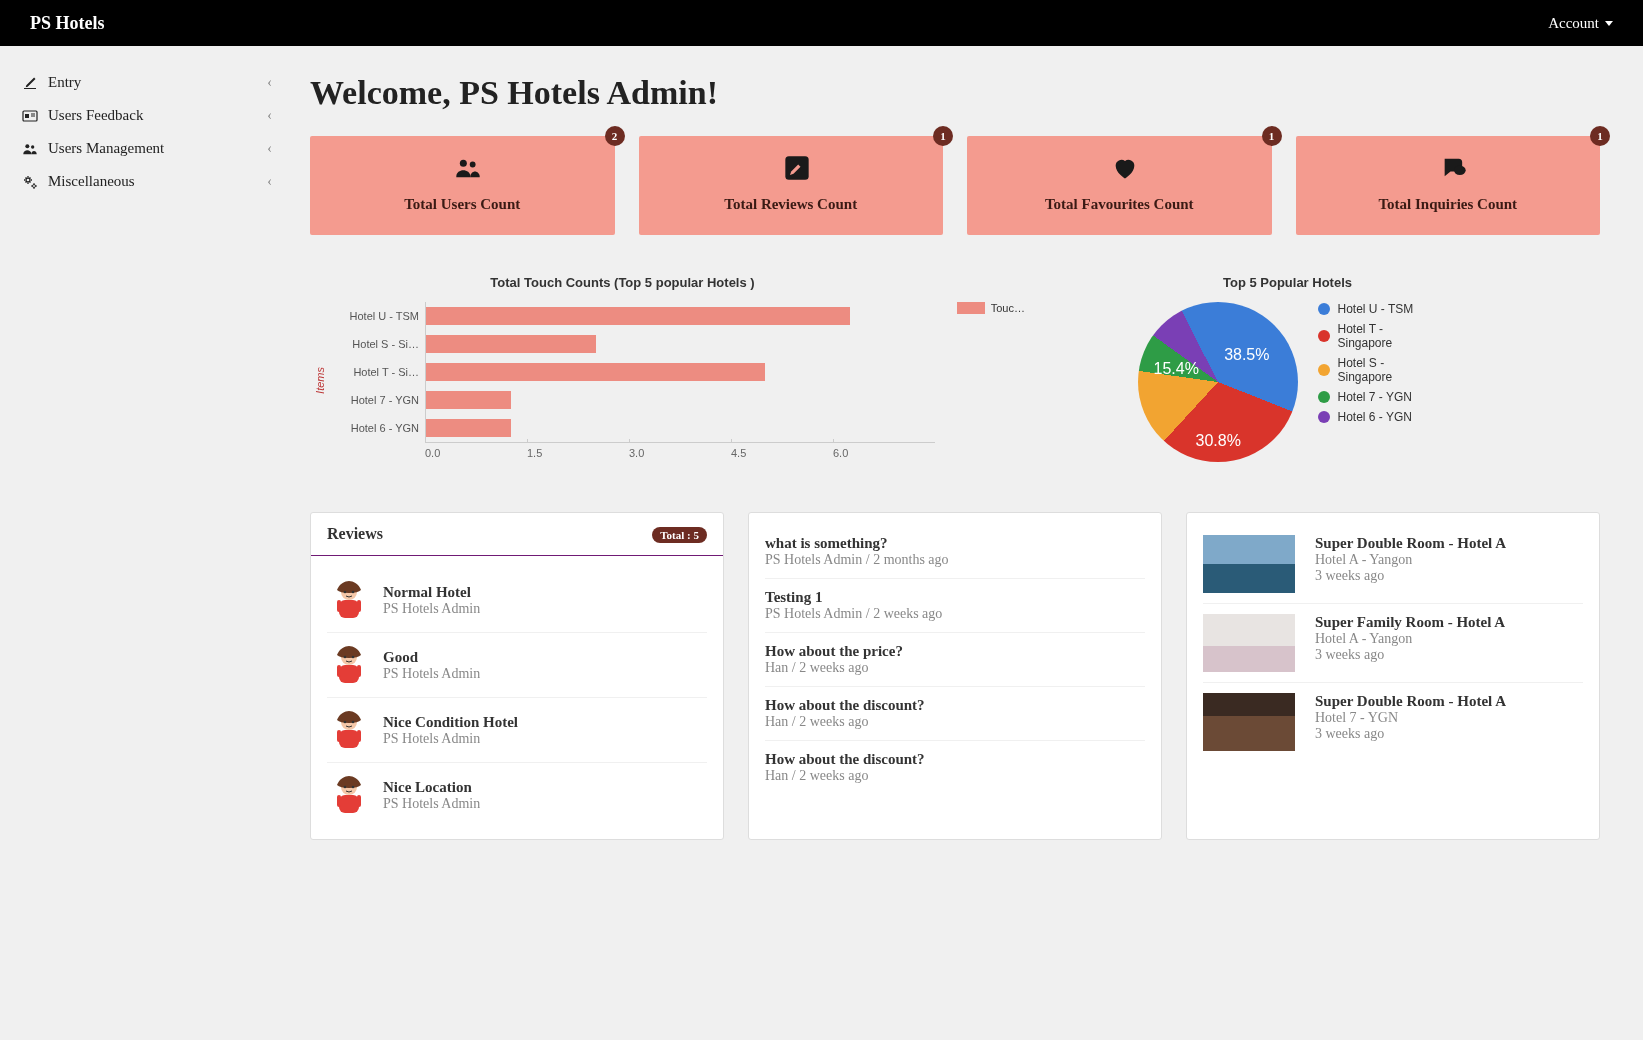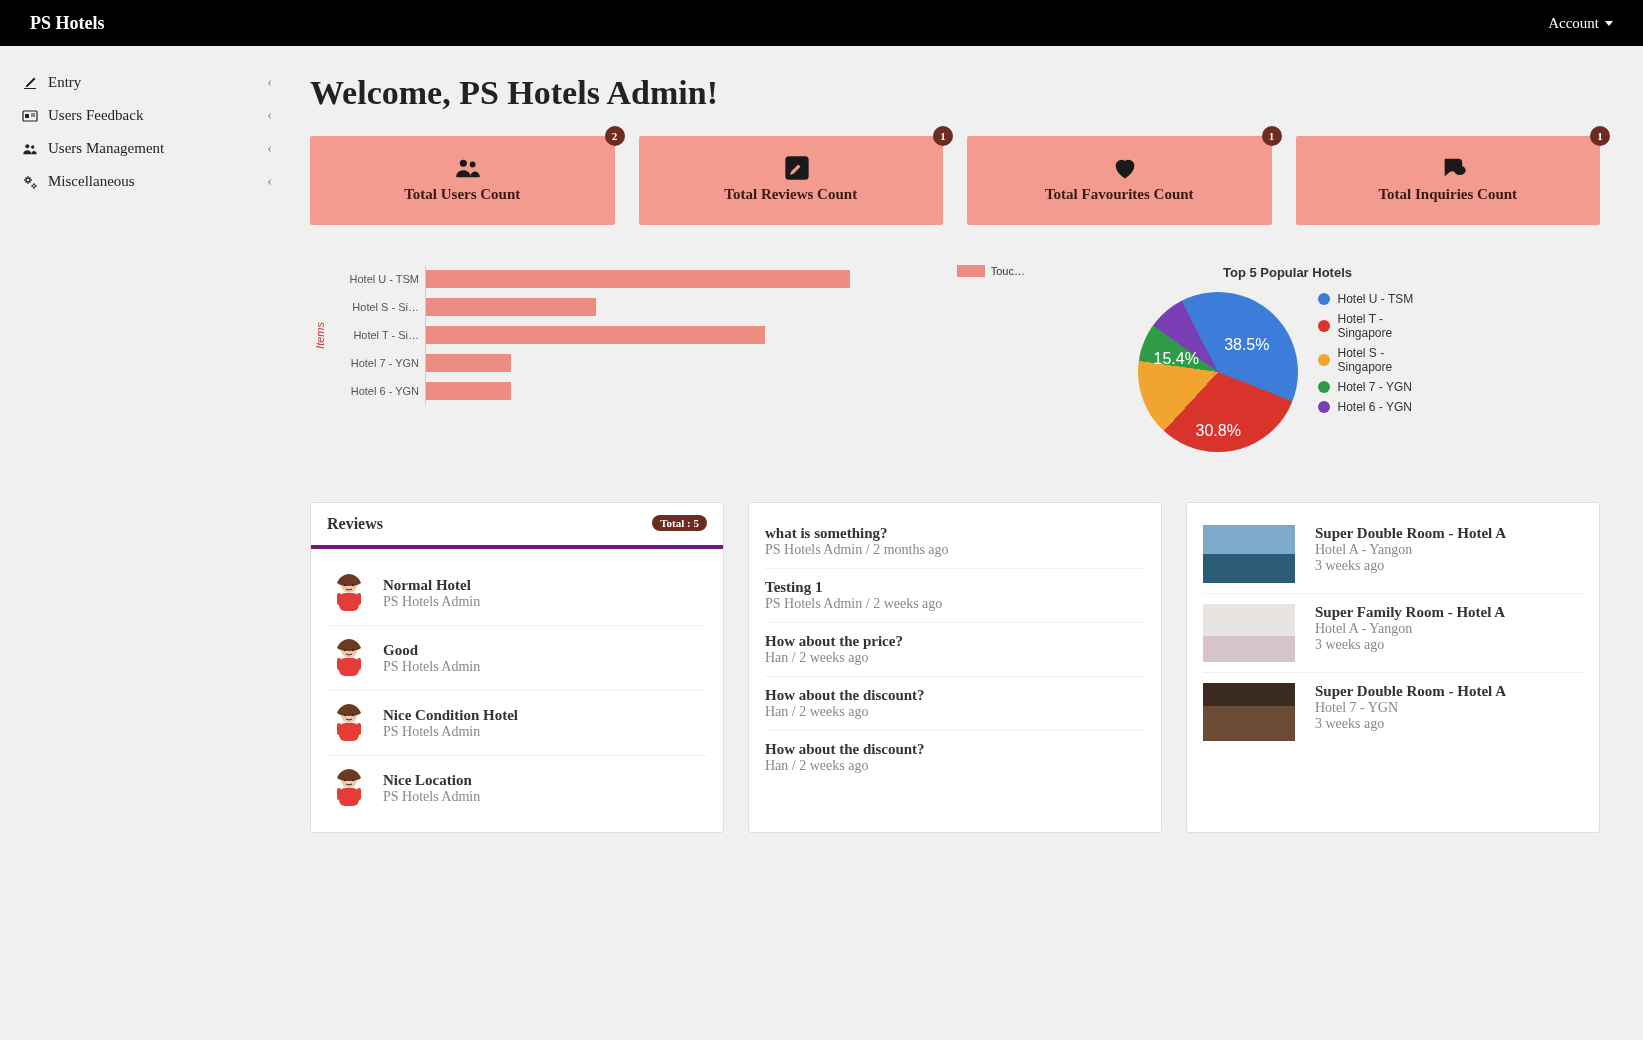--- a/index.html
+++ b/index.html
@@ -12,21 +12,21 @@
   .sidebar { width: 290px; padding: 20px 0 20px 18px; }
   .sidebar-item { display: flex; align-items: center; justify-content: space-between; padding: 8px 18px 8px 4px; font-size: 15px; color: #222; cursor: pointer; }
   .sidebar-item .left { display:flex; align-items:center; gap:10px; }
   .sidebar-item .chev { color:#888; font-size:14px;}
   .icon { width:16px; height:16px; display:inline-flex; align-items:center; justify-content:center; }
   .main { flex:1; padding: 20px 40px 60px 20px; max-width: 1350px; }
   h1.page-title { font-size: 34px; font-weight: 700; color:#222; margin: 8px 0 24px 0; font-family: Liberation Serif, serif;}
   .cards-row { display:flex; gap:24px; margin-bottom: 30px; }
   .stat-card { position: relative; flex:1; background:#f49b8f; color:#4a1d17; text-align:center; padding: 18px 10px 22px 10px; border-radius:2px; }
   .stat-card svg { width:28px; height:28px; fill:#1a1a1a; }
-  .stat-card .label { margin-top:0; font-size:15px; font-weight:600; color:#3a1a14;}
+  .stat-card .label { margin-top:10px; font-size:15px; font-weight:600; color:#3a1a14;}
   .stat-badge { position:absolute; top:-10px; right:-10px; background:#6d2c22; color:#fff; font-size:11px; font-weight:bold; width:20px; height:20px; border-radius:50%; display:flex; align-items:center; justify-content:center; }
   .charts-row { display:flex; gap:40px; margin-bottom:40px; padding: 10px 0; }
   .chart-col { flex:1; }
   .chart-title { text-align:center; font-size:13px; font-weight:bold; color:#333; font-family: Arial, sans-serif; margin-bottom:12px;}
   .bar-chart-wrap { display:flex; align-items:center; }
   .y-axis-label { writing-mode: vertical-rl; transform: rotate(180deg); font-size:11px; color:#b33; font-style:italic; font-family:Arial,sans-serif; padding: 0 4px;}
   .bar-chart { flex:1; }
   .bar-row { display:flex; align-items:center; height:28px; }
   .bar-label { width:95px; text-align:right; font-size:11px; color:#555; padding-right:6px; font-family:Arial,sans-serif;}
   .bar-track { flex:1; position:relative; border-left:1px solid #ccc; height:100%; display:flex; align-items:center;}
@@ -37,21 +37,21 @@
   .bar-legend { position:absolute; top:0; right:-90px; font-size:11px; display:flex; align-items:center; gap:6px; font-family:Arial,sans-serif;}
   .legend-sw { width:28px; height:12px; background:#ed8c81; }
   .pie-wrap { display:flex; gap:20px; justify-content:center; align-items:flex-start; }
   .pie { width:160px; height:160px; border-radius:50%; position:relative; }
   .pie-label { position:absolute; color:#fff; font-size:16px; font-family:Arial,sans-serif;}
   .pie-legend { font-size:12px; font-family:Arial,sans-serif; }
   .pie-legend-item { display:flex; align-items:center; gap:8px; margin-bottom:6px; max-width:120px;}
   .pie-legend-sw { width:12px; height:12px; border-radius:50%; flex-shrink:0;}
   .panels-row { display:flex; gap:24px; }
   .panel { flex:1; background:#fff; border:1px solid #ddd; border-radius:3px; }
-  .panel-header { display:flex; justify-content:space-between; align-items:flex-start; padding:12px 16px; border-bottom:4px solid #701a75;font-family:Liberation Serif, serif; }
+  .panel-header { display:flex; justify-content:space-between; align-items:flex-end; padding:12px 16px; border-bottom:1px solid #701a75;font-family:Liberation Serif, serif; }
   .panel-title { font-size:16px; font-weight:600; }
   .panel-badge { background:#6d2c22; color:#fff; font-size:11px; font-weight:bold; padding:2px 8px; border-radius:10px; }
   .panel-body { padding: 12px 16px; }
   .review-item { display:flex; gap:12px; padding:10px 0; border-bottom:1px solid #f0f0f0; align-items:center;}
   .review-item:last-child { border-bottom:none; }
   .avatar { width:44px; height:44px; flex-shrink:0; }
   .review-title { font-size:15px; font-weight:600; color:#333; }
   .review-meta { font-size:14px; color:#888; }
   .inq-item { padding:10px 0; border-bottom:1px solid #f0f0f0; }
   .inq-item:last-child{border-bottom:none;}
@@ -166,20 +166,21 @@
       <span class="icon" style="display: inline-block;"><svg viewBox="0 0 24 24" fill="currentColor" width="28" height="28">
               <path d="M4 4h12a3 3 0 0 1 3 3v5a3 3 0 0 1-3 3H9l-5 4v-4a3 3 0 0 1 0-1z"></path>
               <ellipse cx="17" cy="14" rx="5" ry="4"></ellipse>
             </svg></span>
       <div class="label">Total Inquiries Count</div>
     </div>
       </div>
 
     <div class="charts-row">
       <div class="chart-col">
+        <div class="chart-title">Total Touch Counts (Top 5 popular Hotels )</div>
         <div class="bar-chart-wrap">
           <div class="y-axis-label">Items</div>
           <div class="bar-chart bar-area" id="bar-chart">
             <div class="bar-legend">
               <span class="legend-sw"></span>
               <span>Touc…</span>
             </div>
           <div class="bar-row">
       <div class="bar-label">Hotel U - TSM</div>
       <div class="bar-track">
@@ -203,20 +204,27 @@
       <div class="bar-track">
                   <div class="bar" style="width:16.666666666666664%"></div>
                 </div>
     </div>
               <div class="bar-row">
       <div class="bar-label">Hotel 6 - YGN</div>
       <div class="bar-track">
                   <div class="bar" style="width:16.666666666666664%"></div>
                 </div>
     </div>
+              <div class="x-axis">
+                <div class="x-tick">0.0</div>
+                <div class="x-tick">1.5</div>
+                <div class="x-tick">3.0</div>
+                <div class="x-tick">4.5</div>
+                <div class="x-tick">6.0</div>
+              </div>
             </div>
         </div>
       </div>
       <div class="chart-col">
         <div class="chart-title">Top 5 Popular Hotels</div>
         <div class="pie-wrap">
           <div class="pie" id="pie" style="background: conic-gradient(from -27deg, rgb(59, 125, 216) 0%, rgb(59, 125, 216) 38.5%, rgb(217, 52, 43) 38.5%, rgb(217, 52, 43) 69.3%, rgb(242, 164, 49) 69.3%, rgb(242, 164, 49) 84.7%, rgb(46, 156, 70) 84.7%, rgb(46, 156, 70) 92.4%, rgb(122, 63, 181) 92.4%, rgb(122, 63, 181) 100%);">
             <span class="pie-label" style="top:44px; right:28px;">38.5%</span>
             <span class="pie-label" style="bottom:12px; left:58px;">30.8%</span>
             <span class="pie-label" style="top:58px; left:16px;">15.4%</span>

